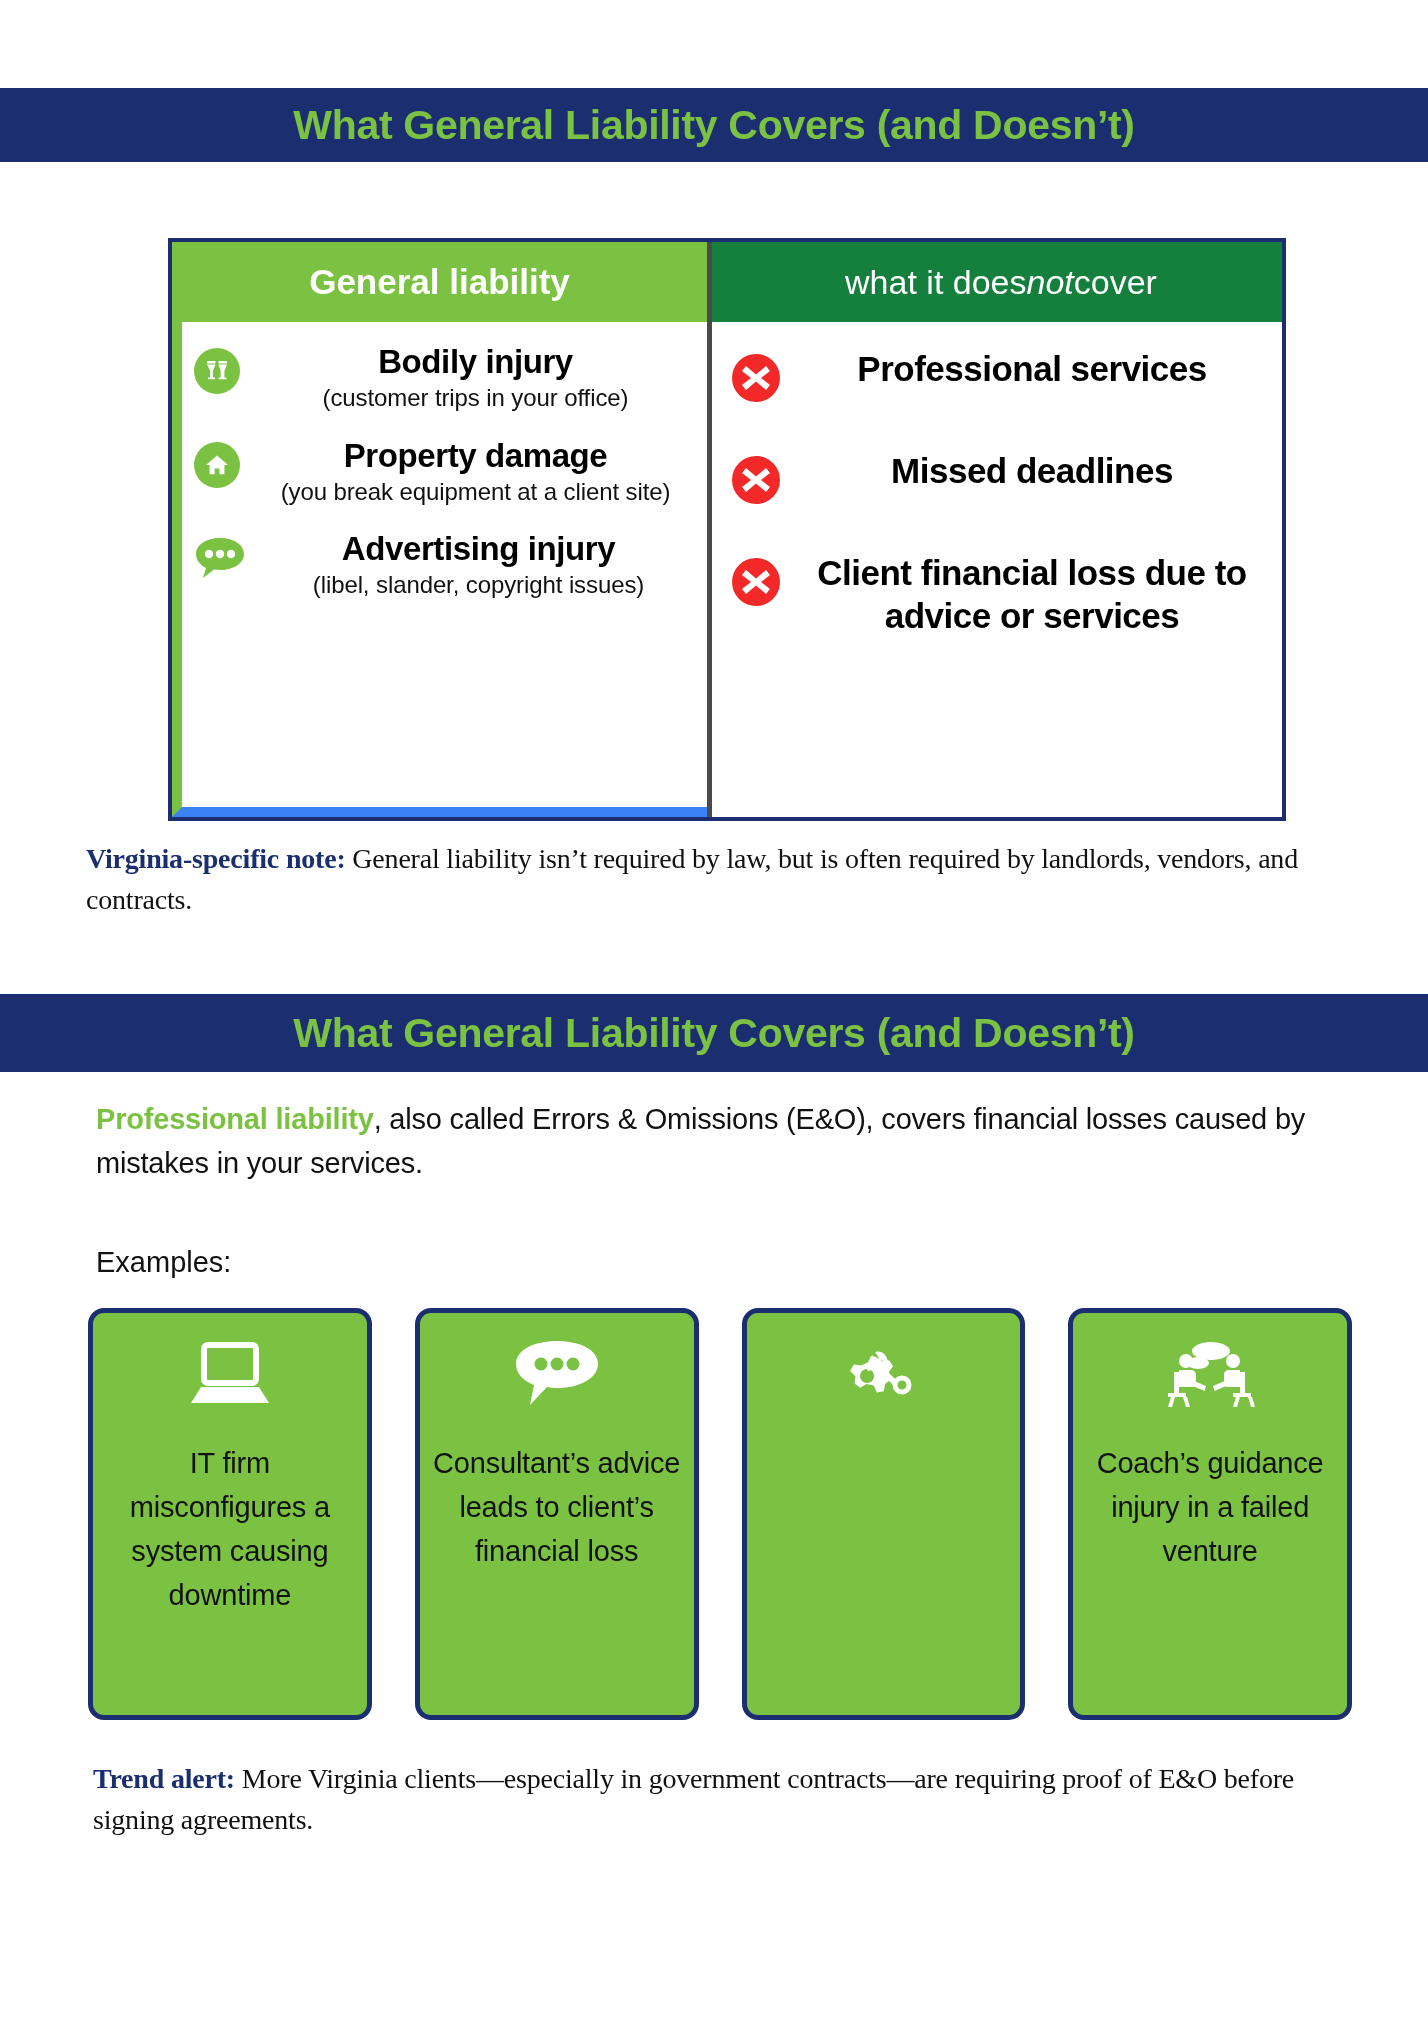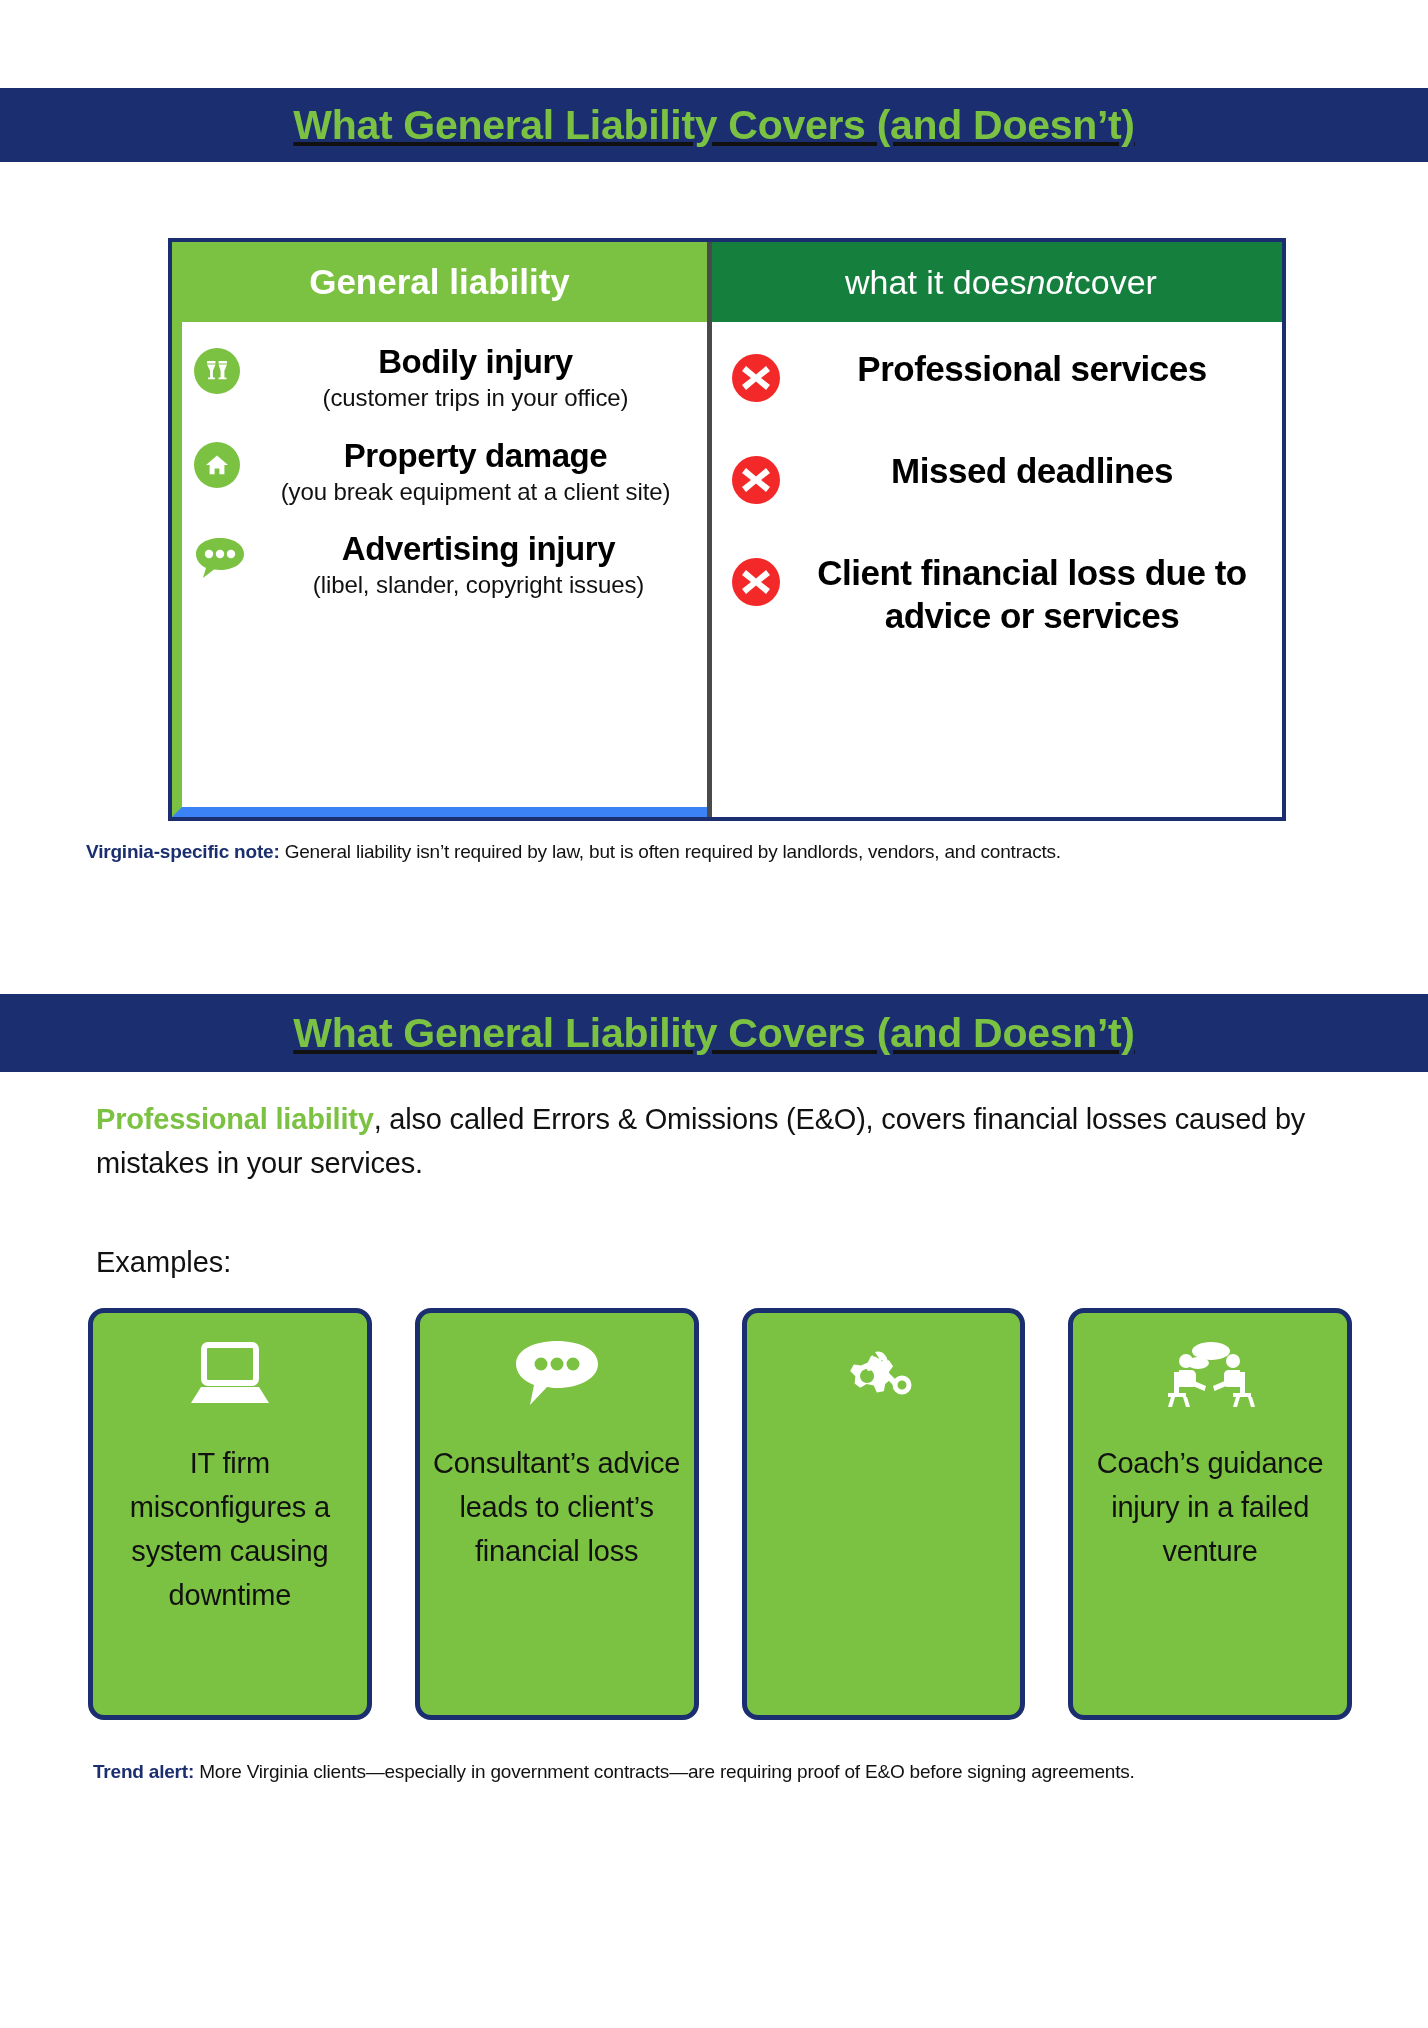--- a/index.html
+++ b/index.html
@@ -12,21 +12,20 @@
     overflow:hidden;
   }
 
   
   .banner{
     background:#1b2f70;
     width:1428px;
     box-sizing:border-box;
     display:flex;align-items:center;justify-content:center;
     text-align:center;
-    text-decoration:underline;
   }
   .banner-title{
     color:#7cc242;
     font-weight:bold;
     font-size:41px;
     letter-spacing:-0.3px;
     line-height:1;
   }
   #banner-1{position:absolute;left:0;top:88px;height:74px;}
   #banner-2{position:absolute;left:0;top:994px;height:78px;}
@@ -91,24 +90,25 @@
   }
 
   .circ{
     width:46px;height:46px;border-radius:50%;
     background:#7cc242;display:flex;align-items:center;justify-content:center;
   }
 
   
   .note{
     position:absolute;
-    font-size:19px;
+    font-size:28px;
     line-height:1.48;
     color:#111;
     letter-spacing:-0.2px;
+    font-family:Liberation Serif, serif;
   }
   .note b{color:#1b2f70;}
   #note-virginia{left:86px;top:838px;width:1290px;}
   #note-trend{left:93px;top:1758px;width:1270px;}
 
   
   #intro{
     position:absolute;left:96px;top:1098px;width:1290px;
     font-size:29px;line-height:1.5;color:#111;letter-spacing:-0.2px;
   }

